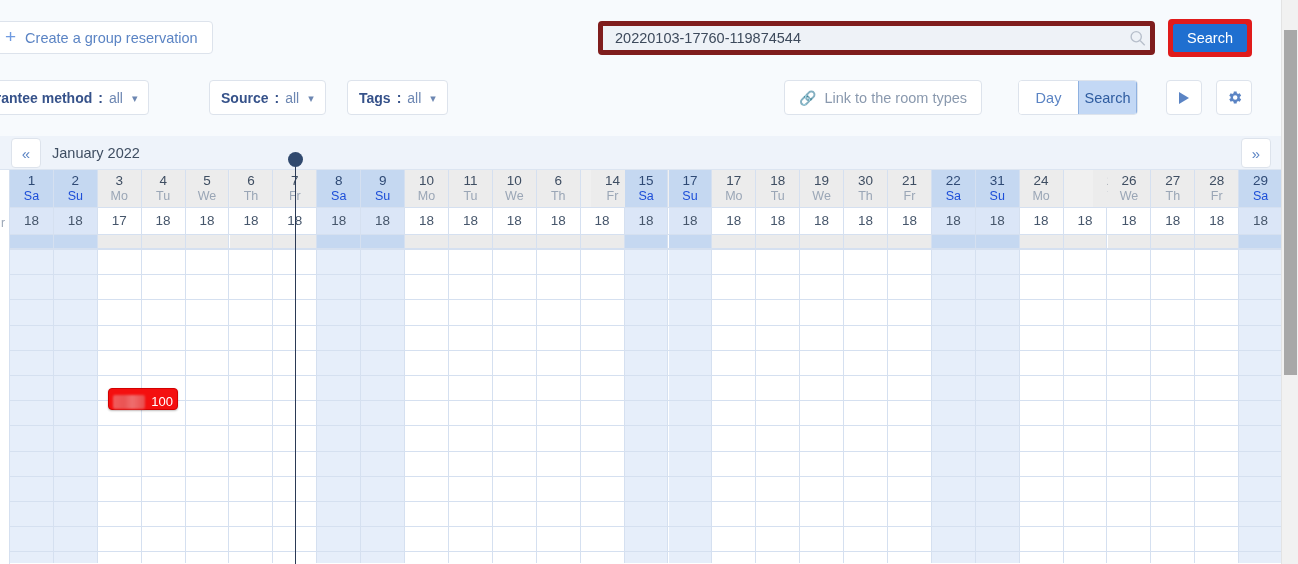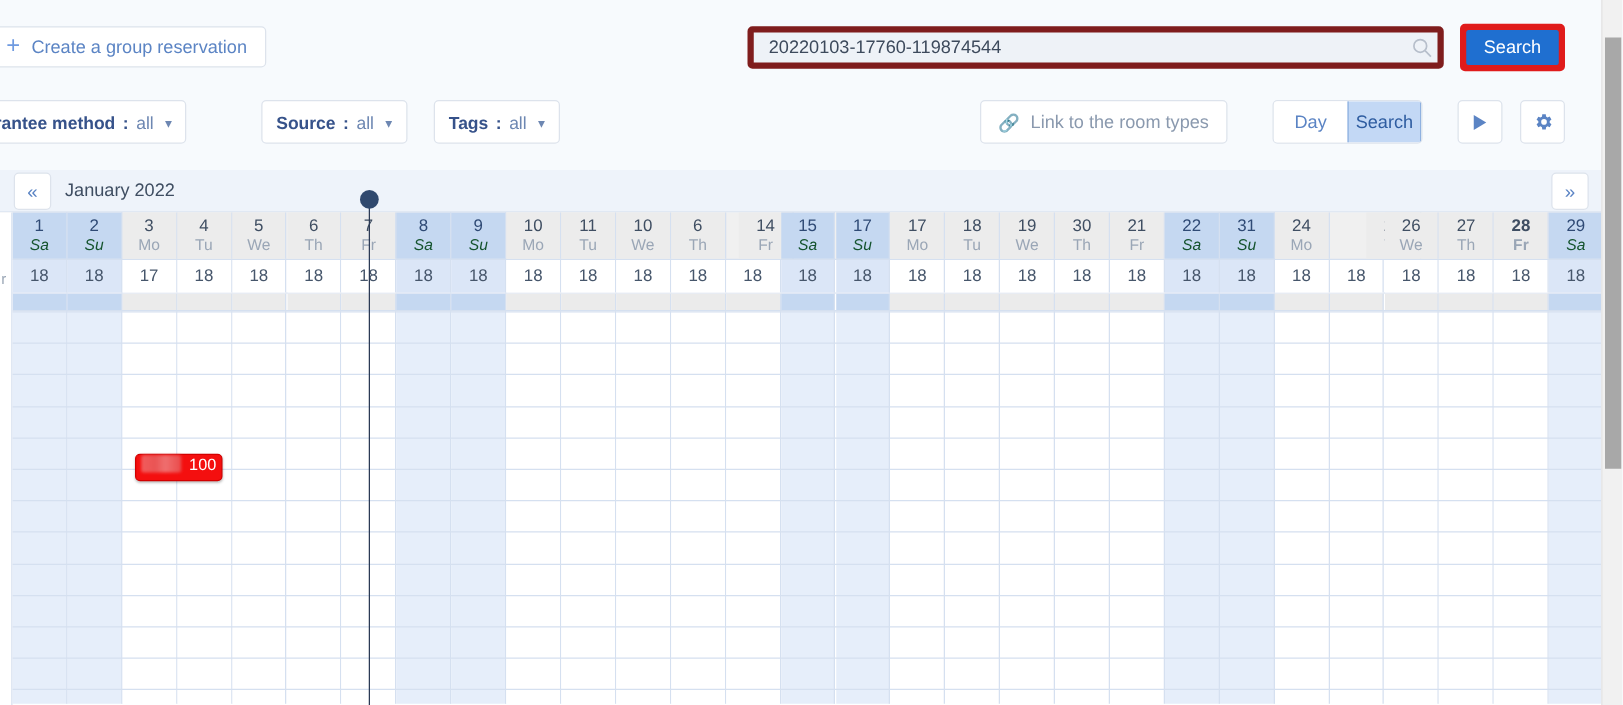--- a/index.html
+++ b/index.html
@@ -184,21 +184,21 @@
   #days-header .col.weekend { background: #c5d8f1; }
   .dh-num {
     position: absolute; top: 3px; left: 0; right: 0;
     text-align: center; font-size: 13.5px; color: #3f4e62;
   }
   .dh-dow {
     position: absolute; top: 19px; left: 0; right: 0;
     text-align: center; font-size: 12.5px; color: #9aa6b6;
   }
   #days-header .col.weekend .dh-num { color: #2f4a75; }
-  #days-header .col.weekend .dh-dow { color: #14532d; font-style: italic; }
+  #days-header .col.weekend .dh-dow { color: #1d4ed8; }
 
   
   #avail-row {
     position: relative; height: 27px;
     background: #ffffff;
     border-bottom: 1px solid #d5e0f0;
   }
   #avail-row .col { background: #ffffff; }
   #avail-row .col.weekend { background: #dbe6f7; }
   .av-num {
@@ -242,26 +242,26 @@
     border-radius: 50%;
     background: #30496e;
     top: 16px;
     z-index: 41;
     transform: translateX(-7px);
   }
 
   
   #resv {
     position: absolute;
-    left: 108px; top: 114px;
+    left: 108px; top: 139px;
     width: 70px; height: 22px;
     background: #f40f0f;
     border: 1.5px solid #d30000;
     border-radius: 4px;
-    display: flex; align-items: flex-start;
+    display: flex; align-items: flex-end;
     padding: 0 4px;
     z-index: 30;
     cursor: pointer;
     box-shadow: 0 1px 2px rgba(0,0,0,.25);
   }
   #resv .blur {
     width: 36px; height: 14px;
     border-radius: 2px;
     background: linear-gradient(90deg,#f26a6a,#e86060 35%,#ef8080 60%,#e85656);
     filter: blur(1.3px);
@@ -470,21 +470,21 @@
         <div class="dh-dow">Tu</div>
       </div>
       <div class="col" style="left: 1107.5px;">
         <div class="dh-num">26</div>
         <div class="dh-dow">We</div>
       </div>
       <div class="col" style="left: 1151.4px;">
         <div class="dh-num">27</div>
         <div class="dh-dow">Th</div>
       </div>
-      <div class="col" style="left: 1195.3px; font-weight: bold;">
+      <div class="col" style="left: 1195.3px;">
         <div class="dh-num">28</div>
         <div class="dh-dow">Fr</div>
       </div>
       <div class="col weekend" style="left: 1239.2px;">
         <div class="dh-num">29</div>
         <div class="dh-dow">Sa</div>
       </div>
     </div>
   <div id="avail-row">
       <div class="col weekend" style="left: 10px;">

